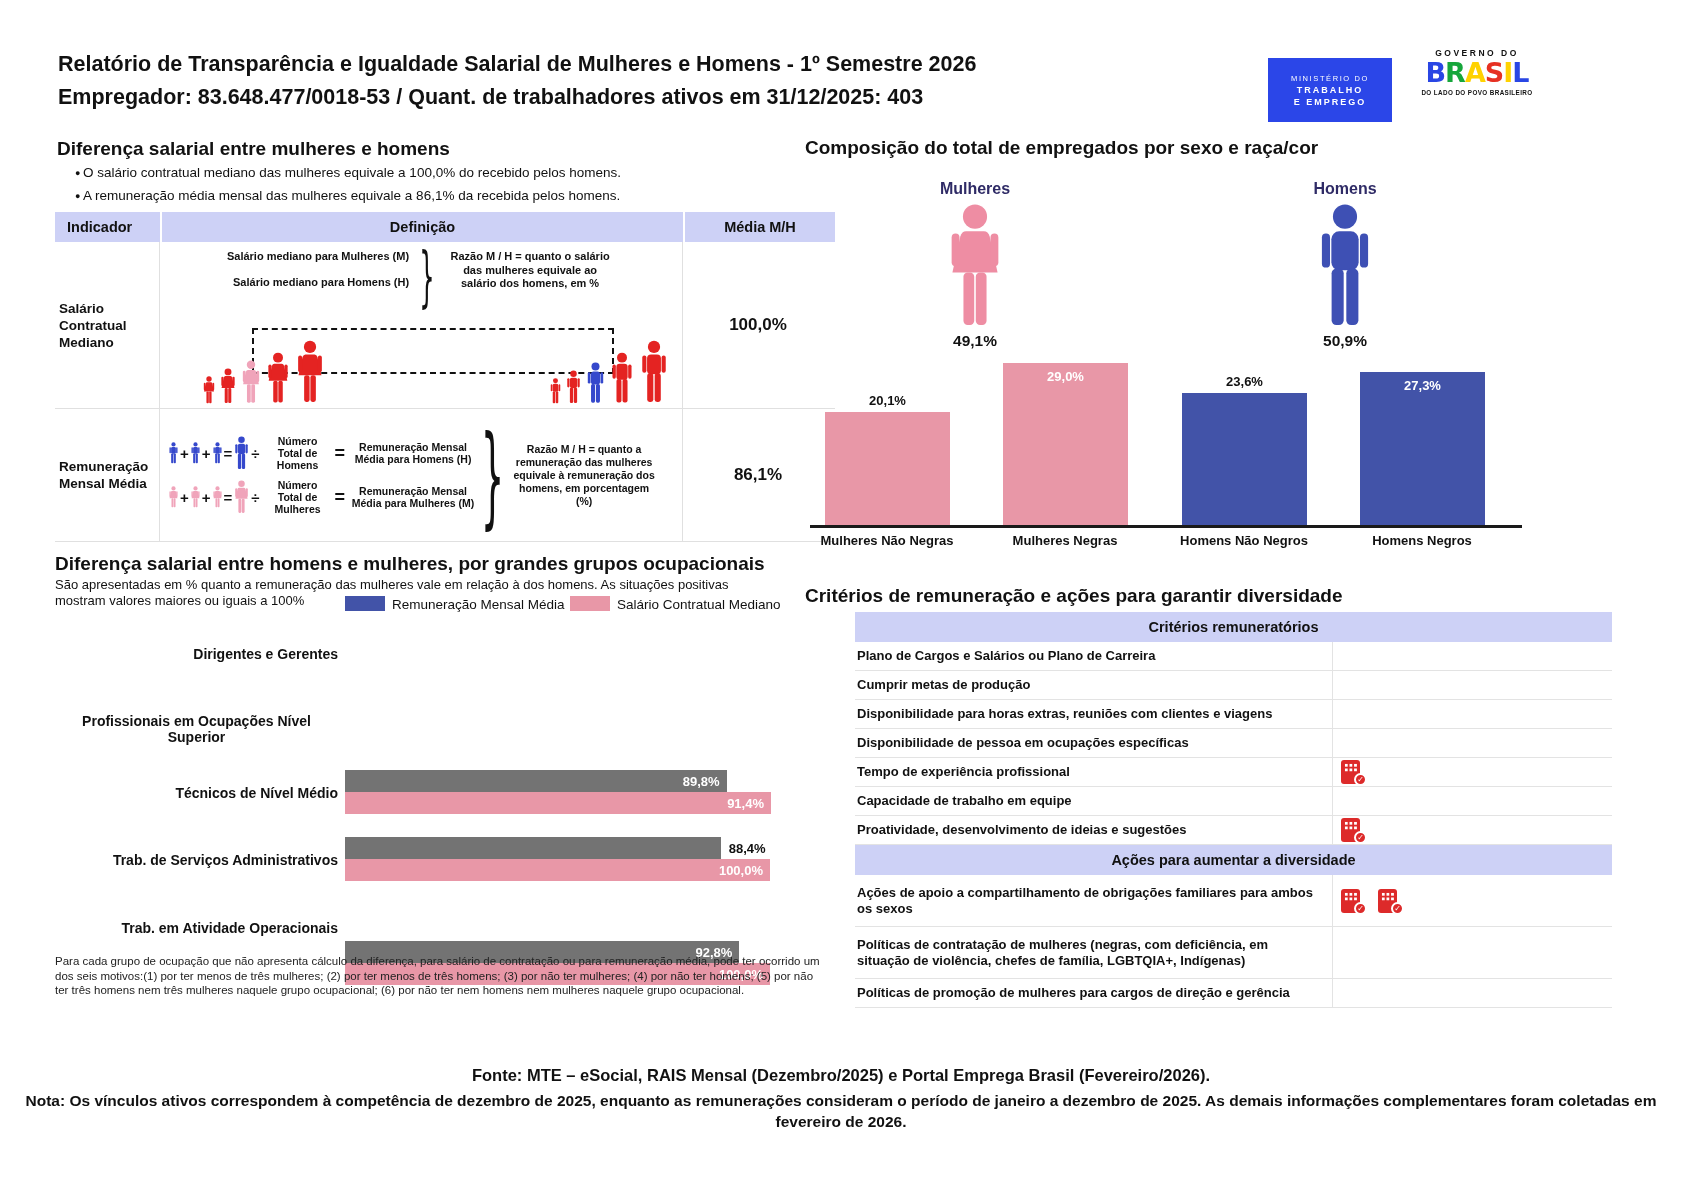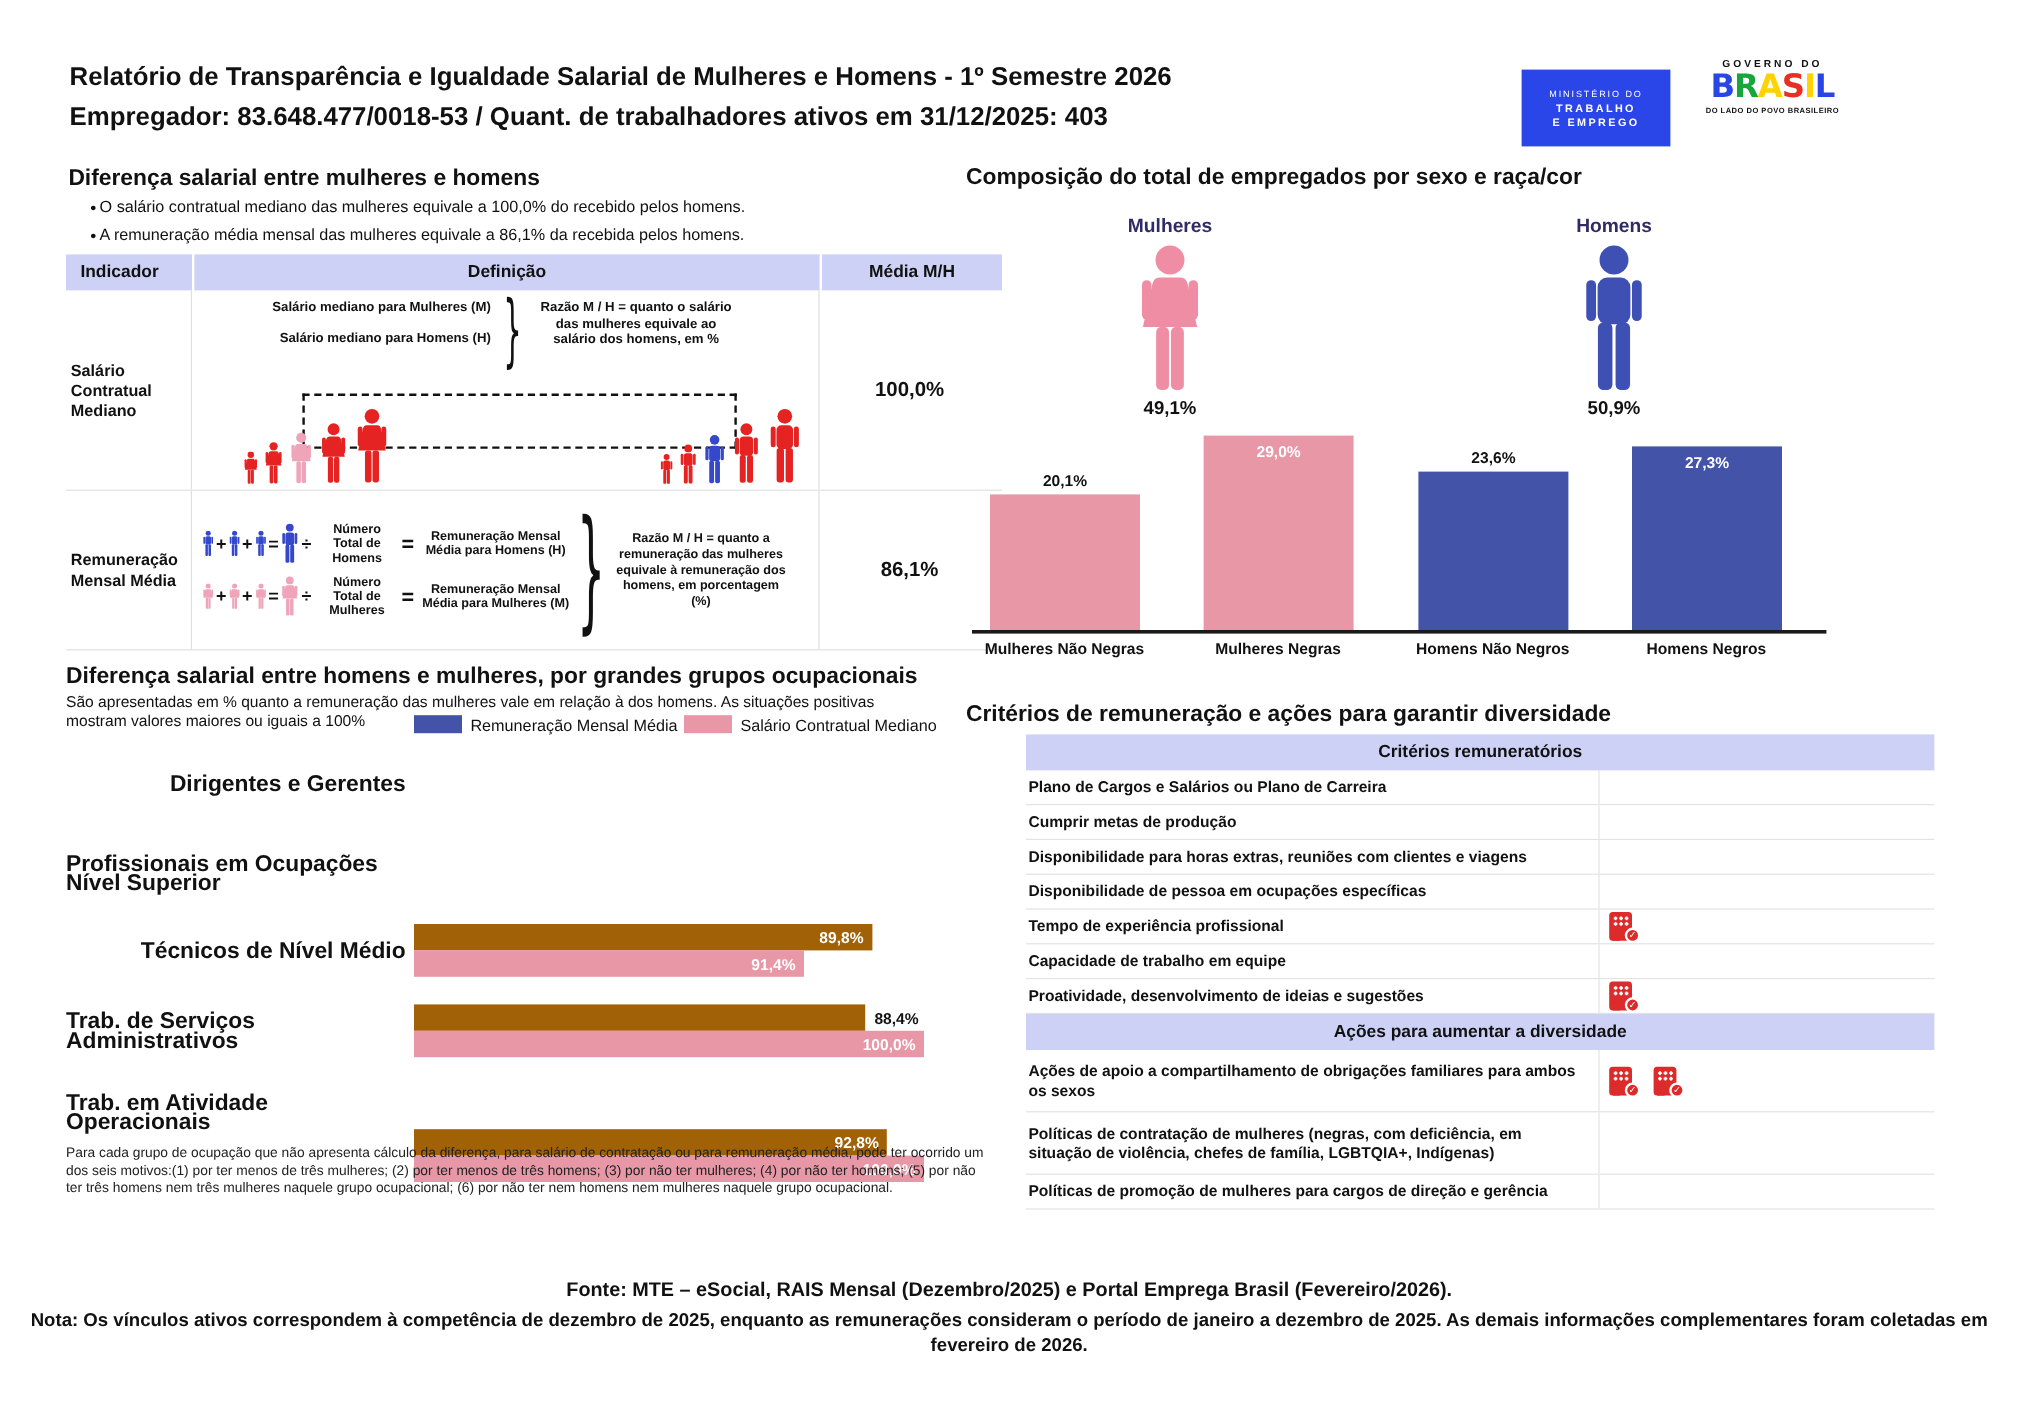--- a/index.html
+++ b/index.html
@@ -75,25 +75,25 @@
   .catlabel { font-size:13px; font-weight:bold; text-align:center; width:176px; }
 
   
   .subtitle { font-size:13px; line-height:16px; }
   .legend-swatch { width:40px; height:15px; display:inline-block; }
   .legend-label { font-size:13.5px; }
   .occ { left:55px; top:622px; width:780px; height:330px; }
   .hgroup { position:absolute; left:0; width:780px; height:52px; }
   .hg0{top:10px}.hg1{top:77px}.hg2{top:145px}.hg3{top:212px}.hg4{top:280px}
   .hlabel { position:absolute; left:0; top:0; width:283px; height:100%; display:flex; align-items:center;
-            justify-content:flex-end; text-align:left; font-weight:bold; font-size:19px; line-height:16px; }
+            justify-content:flex-end; text-align:center; font-weight:bold; font-size:14px; line-height:16px; }
   .hg0 .hlabel, .hg1 .hlabel { align-items:flex-start; padding-top:14px; }
   .hbars { position:absolute; left:290px; top:3px; }
   .hbar { position:relative; height:22px; display:flex; align-items:center; }
-  .hbar.blue { background:#a16207; } .hbar.pink { background:#e897a7; }
+  .hbar.blue { background:#737373; } .hbar.pink { background:#e897a7; }
   .hval { position:absolute; right:7px; color:#fff; font-weight:bold; font-size:13px; }
   .hval.out { right:auto; left:100%; margin-left:8px; color:#111; }
   .footnote { font-size:11.5px; line-height:14.5px; color:#222; }
 
   
   .crit { left:855px; top:612px; width:757px; }
   .crit-head { background:#cdd1f6; height:30px; display:flex; align-items:center; justify-content:center;
                font-weight:bold; font-size:14.5px; }
   .crit-row { display:flex; border-bottom:1px solid #e3e3e3; min-height:29px; }
   .crit-row.tall { min-height:52px; }
@@ -326,21 +326,21 @@
     </div>
     <div class="hgroup hg1">
       <div class="hlabel">Profissionais em Ocupações Nível Superior</div>
     </div>
     <div class="hgroup hg2">
       <div class="hlabel">Técnicos de Nível Médio</div>
       <div class="hbars">
         <div class="hbar blue" style="width: 381.65px;">
           <span class="hval">89,8%</span>
         </div>
-        <div class="hbar pink" style="width: 325px;">
+        <div class="hbar pink" style="width: 426px;">
           <span class="hval">91,4%</span>
         </div>
       </div>
     </div>
     <div class="hgroup hg3">
       <div class="hlabel">Trab. de Serviços Administrativos</div>
       <div class="hbars">
         <div class="hbar blue" style="width: 375.7px;">
           <span class="hval out">88,4%</span>
         </div>

